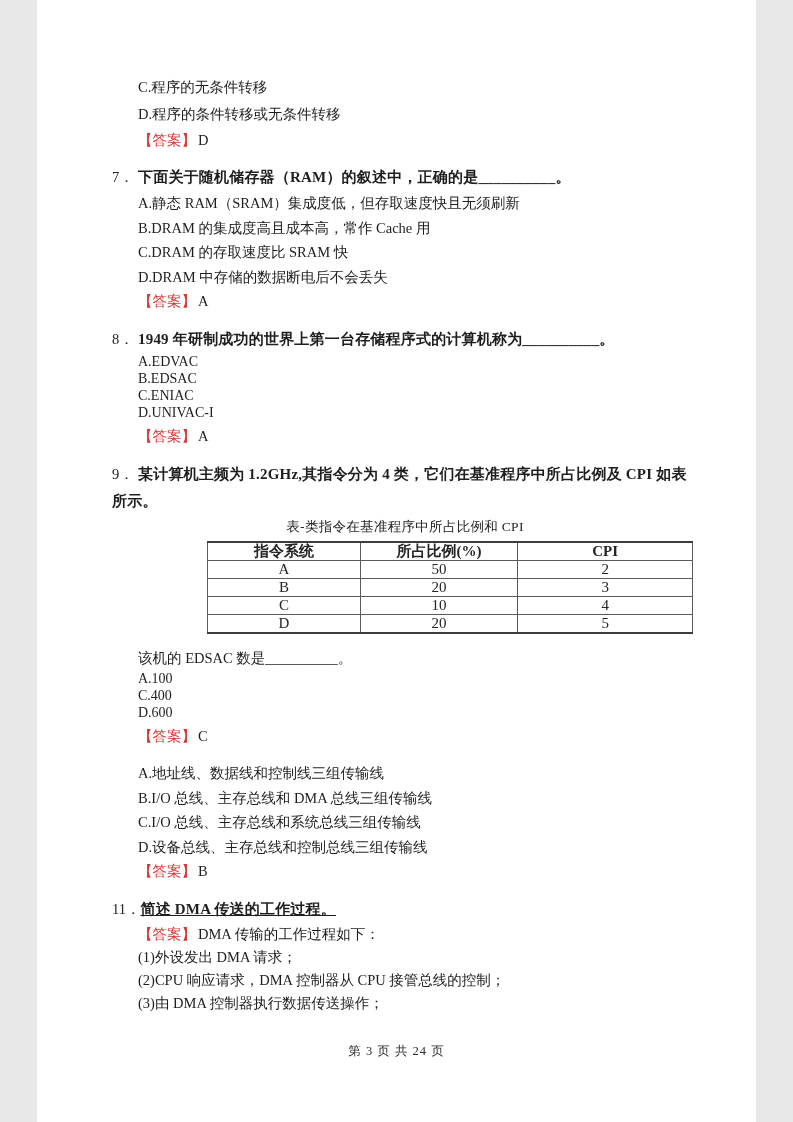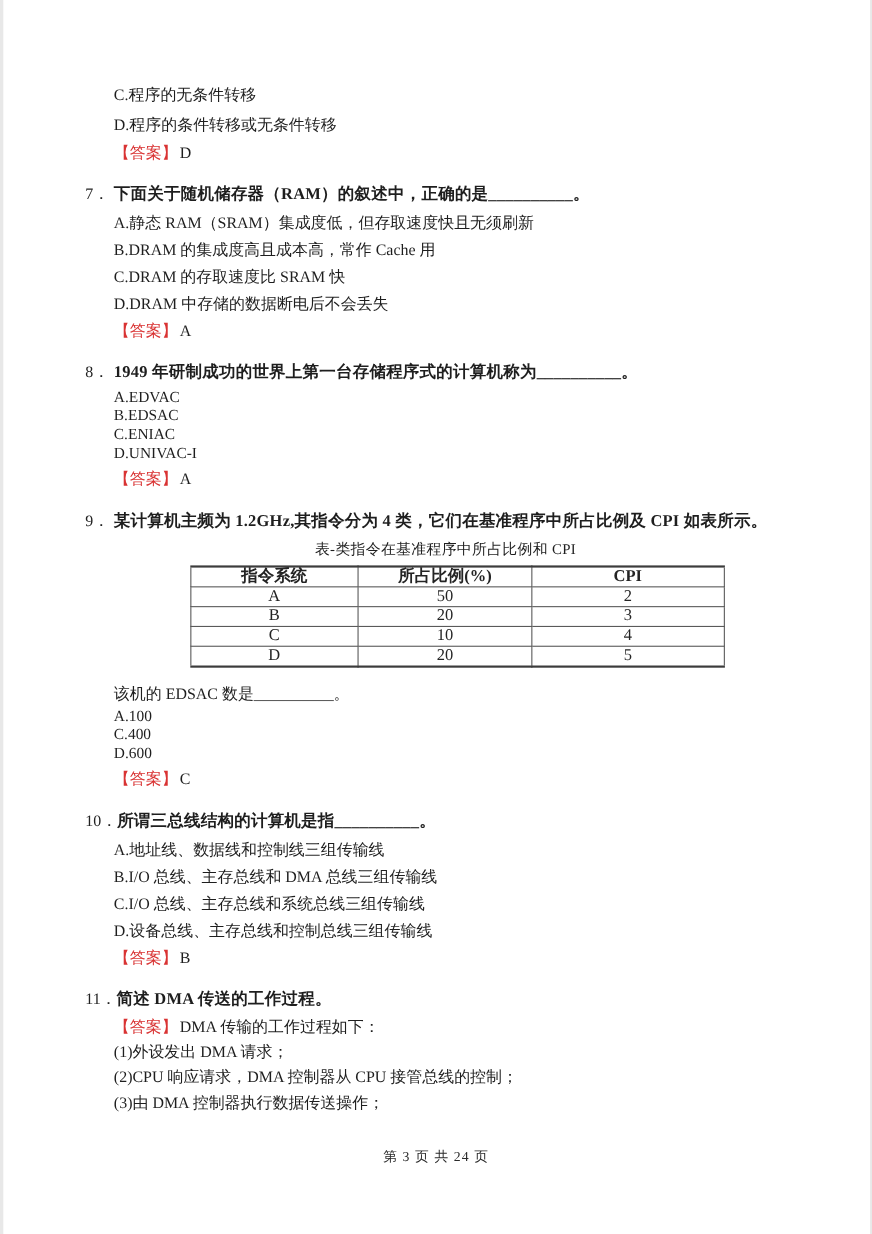--- a/index.html
+++ b/index.html
@@ -1,18 +1,18 @@
 <!DOCTYPE html>
 <html style="--red: #d93333; --blue: #1a1acc;"><head>
 <meta charset="utf-8">
 <style>
   html,body { margin:0; padding:0; background:#e8e8e8; }
   .page {
     position:relative;
-    width:788px; height:1122px;
+    width:719px; height:1122px;
     margin:0 auto;
     background:#ffffff;
     font-family:"Liberation Serif","DejaVu Serif",serif;
     color:#1e1e1e;
     overflow:hidden;
   }
   .content { padding:74px 58px 0 75px; font-size:14.5px; }
 
   .block { margin-bottom:12px; }
   .block-top { line-height:27px; margin-bottom:11px; }
@@ -46,21 +46,21 @@
   }
   table.dtable th { font-weight:bold; }
   .followup { margin-left:26px; line-height:24px; margin-top:12px; }
 
   .section-head {
     font-family:"Liberation Sans","DejaVu Sans",sans-serif;
     font-weight:bold; font-size:16px; line-height:27px;
     color:var(--blue,#1a1acc);
     margin-bottom:2px;
   }
-  .q11 .qhead { line-height:26px; }
+  .q11 .qhead { line-height:26px;text-decoration:underline; }
   .q11 .answer-line { line-height:24px; }
   .q11 .step { margin-left:26px; line-height:23px; }
 
   .footer {
     position:absolute; left:0; right:0; top:1043px;
     text-align:center; font-size:12.5px; color:#2a2a2a;
     letter-spacing:1px;
   }
 </style>
 </head>
@@ -147,23 +147,20 @@
       <div class="followup">该机的 EDSAC 数是__________。</div>
       <div class="opt">A.100</div>
       <div class="opt">C.400</div>
       <div class="opt">D.600</div>
       <div class="answer-line">
         <span class="ans-label">【答案】</span><span class="ans-value">C</span>
       </div>
     </div>
 
     <div class="block spread">
-      <div class="qhead">
-        <span class="qnum">10．</span><span class="stem">所谓三总线结构的计算机是指__________。</span>
-      </div>
       <div class="opt">A.地址线、数据线和控制线三组传输线</div>
       <div class="opt">B.I/O 总线、主存总线和 DMA 总线三组传输线</div>
       <div class="opt">C.I/O 总线、主存总线和系统总线三组传输线</div>
       <div class="opt">D.设备总线、主存总线和控制总线三组传输线</div>
       <div class="answer-line">
         <span class="ans-label">【答案】</span><span class="ans-value">B</span>
       </div>
     </div>
 
 

